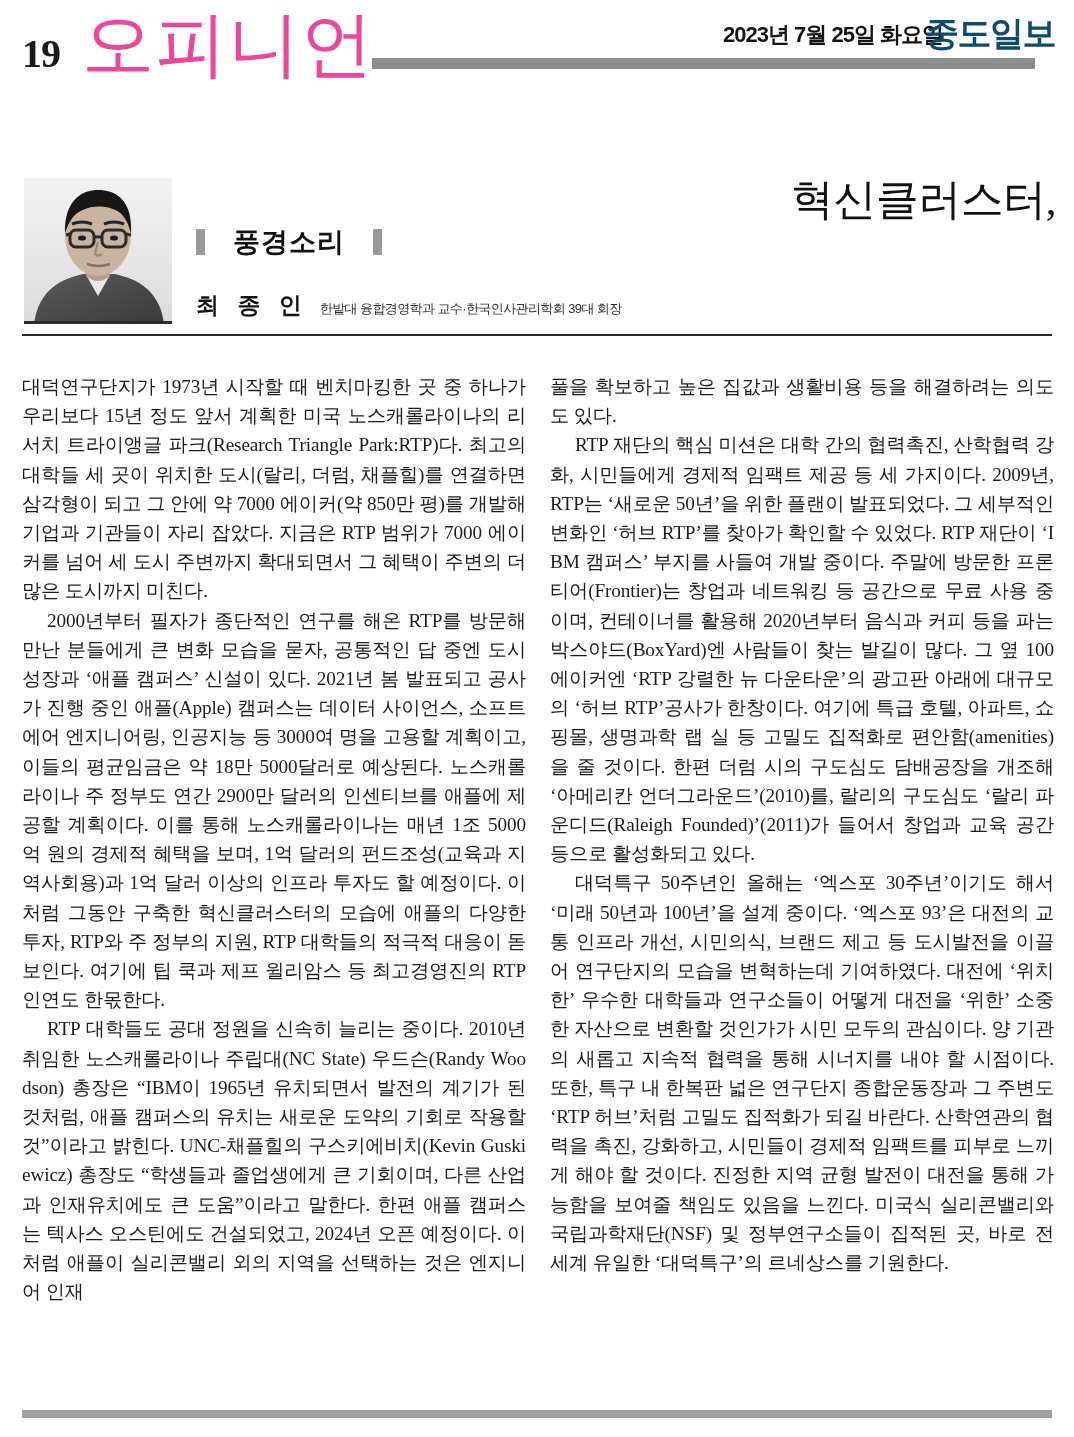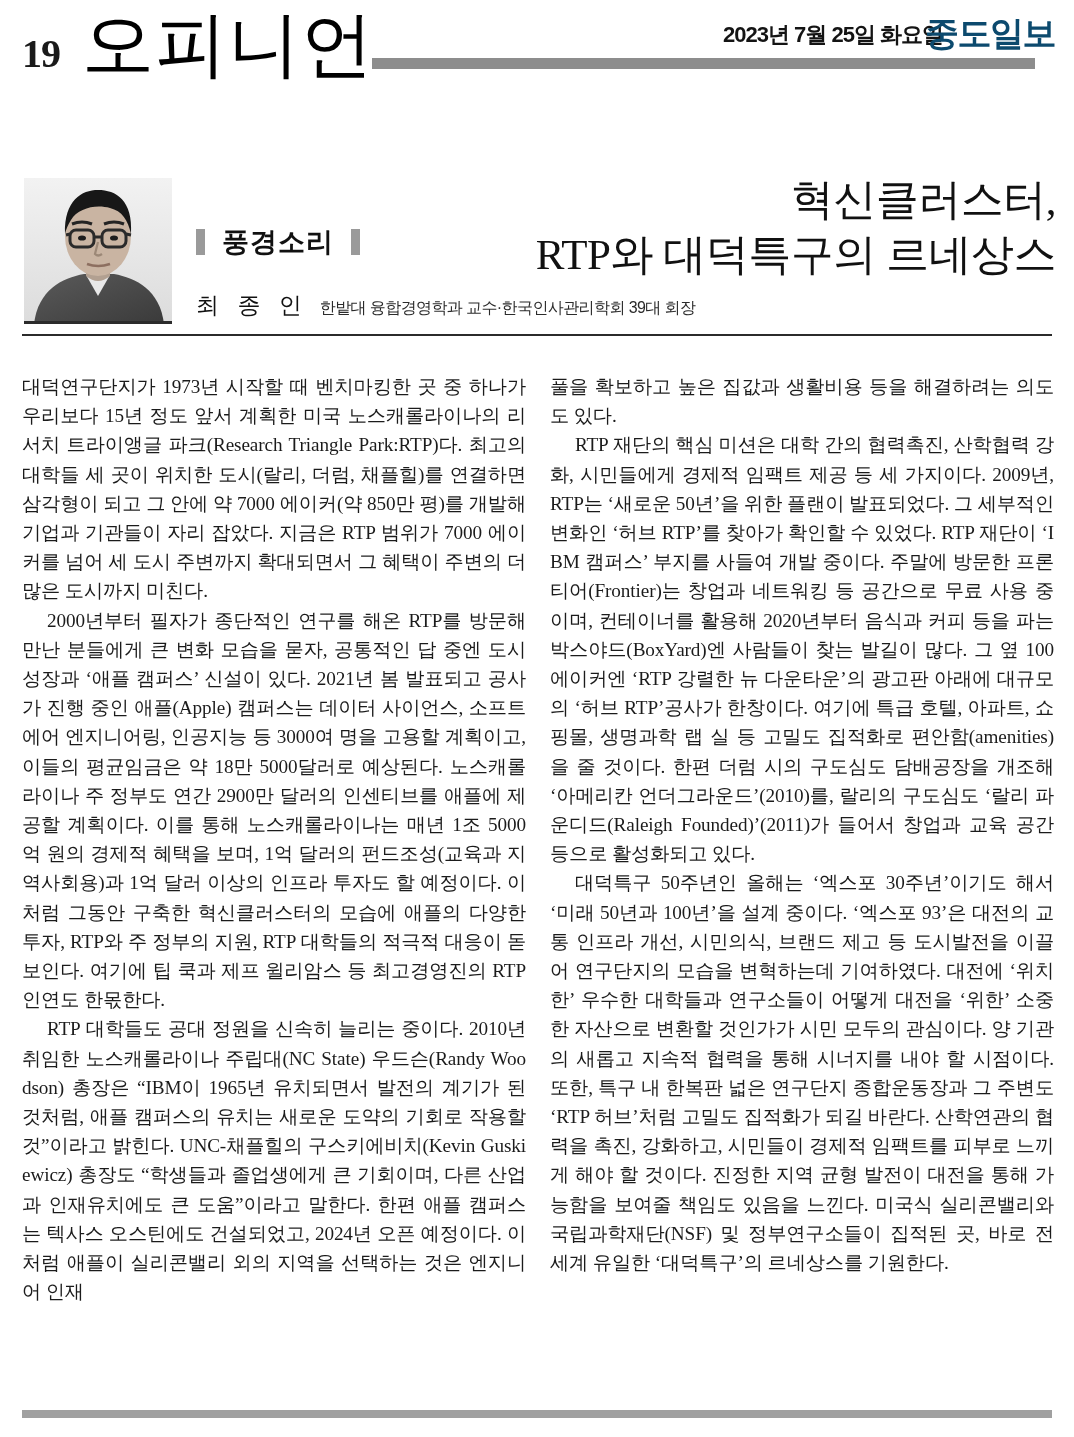--- a/index.html
+++ b/index.html
@@ -33,21 +33,21 @@
     color: #1a1a1a;
     letter-spacing: -1px;
   }
   .section-title {
     position: absolute;
     left: 82px;
     top: 8px;
     font-family: "Liberation Sans", sans-serif;
     font-size: 72px;
     font-weight: 400;
-    color: #000000;
+    color: #ec4899;
     letter-spacing: 1px;
     line-height: 1;
   }
   .header-rule {
     position: absolute;
     left: 372px;
     top: 58px;
     width: 663px;
     height: 11px;
     background: #8d8d8d;
@@ -94,21 +94,21 @@
     background: #d9d9d9;
   }
   .author-photo svg { display: block; }
 
   .column-badge {
     position: absolute;
     left: 196px;
     top: 74px;
     display: flex;
     align-items: center;
-    gap: 17px;
+    gap: 28px;
   }
   .badge-bar {
     width: 9px;
     height: 26px;
     background: #9a9a9a;
   }
   .badge-text {
     font-family: "Liberation Sans", sans-serif;
     font-size: 27px;
     font-weight: 700;
@@ -121,27 +121,27 @@
     left: 196px;
     top: 140px;
     display: flex;
     align-items: baseline;
     gap: 12px;
     white-space: nowrap;
   }
   .author-name {
     font-family: "Liberation Sans", sans-serif;
     font-size: 23px;
-    font-weight: 400;
+    font-weight: 700;
     color: #111;
     letter-spacing: 6px;
   }
   .author-affil {
     font-family: "Liberation Sans", sans-serif;
-    font-size: 16px;
+    font-size: 13px;
     font-weight: 400;
     color: #2b2b2b;
     letter-spacing: -0.6px;
   }
 
   .headline {
     position: absolute;
     right: 18px;
     top: 22px;
     width: 640px;
@@ -261,21 +261,20 @@
     <span class="badge-bar"></span>
   </div>
 
   <div class="author-line">
     <span class="author-name">최 종 인</span>
     <span class="author-affil">한밭대 융합경영학과 교수·한국인사관리학회 39대 회장</span>
   </div>
 
   <div class="headline">
     <span class="headline-l1">혁신클러스터,</span>
-    <span class="headline-l2">RTP와 대덕특구의 르네상스</span>
   </div>
 
   <div class="byline-rule"></div>
 </div>
 
 <div class="article-body">
   <div class="col">
     <p>대덕연구단지가 1973년 시작할 때 벤치마킹한 곳 중 하나가 우리보다 15년 정도 앞서 계획한 미국 노스캐롤라이나의 리서치 트라이앵글 파크(Research Triangle Park:RTP)다. 최고의 대학들 세 곳이 위치한 도시(랄리, 더럼, 채플힐)를 연결하면 삼각형이 되고 그 안에 약 7000 에이커(약 850만 평)를 개발해 기업과 기관들이 자리 잡았다. 지금은 RTP 범위가 7000 에이커를 넘어 세 도시 주변까지 확대되면서 그 혜택이 주변의 더 많은 도시까지 미친다.</p>
     <p>2000년부터 필자가 종단적인 연구를 해온 RTP를 방문해 만난 분들에게 큰 변화 모습을 묻자, 공통적인 답 중엔 도시 성장과 ‘애플 캠퍼스’ 신설이 있다. 2021년 봄 발표되고 공사가 진행 중인 애플(Apple) 캠퍼스는 데이터 사이언스, 소프트에어 엔지니어링, 인공지능 등 3000여 명을 고용할 계획이고, 이들의 평균임금은 약 18만 5000달러로 예상된다. 노스캐롤라이나 주 정부도 연간 2900만 달러의 인센티브를 애플에 제공할 계획이다. 이를 통해 노스캐롤라이나는 매년 1조 5000억 원의 경제적 혜택을 보며, 1억 달러의 펀드조성(교육과 지역사회용)과 1억 달러 이상의 인프라 투자도 할 예정이다. 이처럼 그동안 구축한 혁신클러스터의 모습에 애플의 다양한 투자, RTP와 주 정부의 지원, RTP 대학들의 적극적 대응이 돋보인다. 여기에 팁 쿡과 제프 윌리암스 등 최고경영진의 RTP 인연도 한몫한다.</p>
     <p>RTP 대학들도 공대 정원을 신속히 늘리는 중이다. 2010년 취임한 노스캐롤라이나 주립대(NC State) 우드슨(Randy Woodson) 총장은 “IBM이 1965년 유치되면서 발전의 계기가 된 것처럼, 애플 캠퍼스의 유치는 새로운 도약의 기회로 작용할 것”이라고 밝힌다. UNC-채플힐의 구스키에비치(Kevin Guskiewicz) 총장도 “학생들과 졸업생에게 큰 기회이며, 다른 산업과 인재유치에도 큰 도움”이라고 말한다. 한편 애플 캠퍼스는 텍사스 오스틴에도 건설되었고, 2024년 오픈 예정이다. 이처럼 애플이 실리콘밸리 외의 지역을 선택하는 것은 엔지니어 인재</p>

